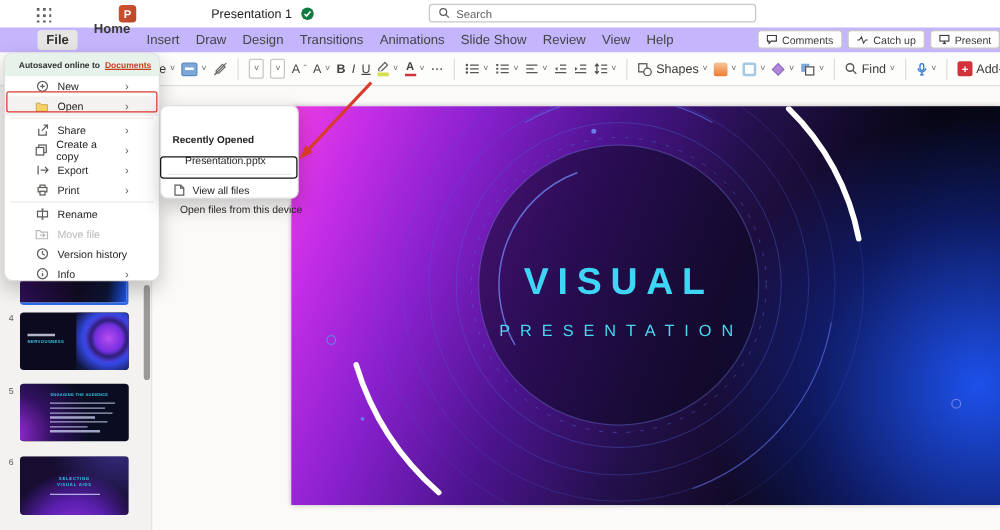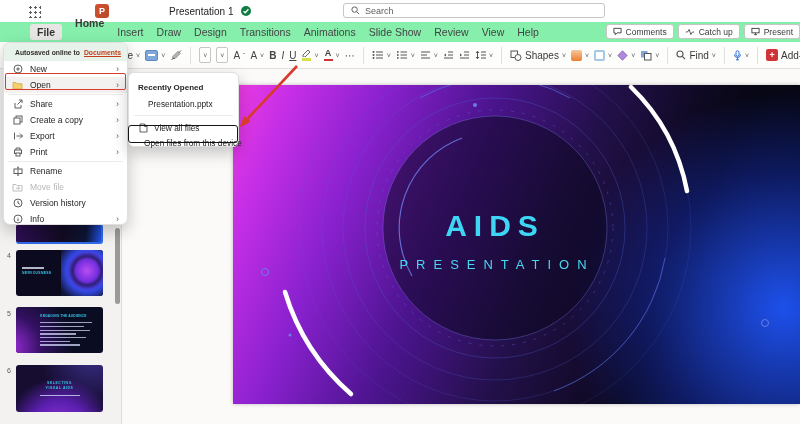--- a/index.html
+++ b/index.html
@@ -14,21 +14,21 @@
   .pptico{position:absolute;left:95px;top:4px;width:14px;height:14px;border-radius:3px;
     background:linear-gradient(135deg,#d35230,#b7472a);color:#fff;font-size:9px;font-weight:bold;
     display:flex;align-items:center;justify-content:center}
   .doc-title{position:absolute;left:169px;top:6px;font-size:10px;color:#252423}
   .savedico{position:absolute;left:240px;top:5px;width:12px;height:12px}
   .searchbox{position:absolute;left:343px;top:3px;width:262px;height:15px;border:1px solid #c8c6c4;
     border-radius:3px;background:#fff;display:flex;align-items:center;gap:5px;padding:0 7px}
   .searchbox span{font-size:9px;color:#605e5c}
 
   
-  .menubar{position:absolute;left:0;top:22px;width:800px;height:20px;background:#86efac;display:flex;align-items:center}
+  .menubar{position:absolute;left:0;top:22px;width:800px;height:20px;background:#c4b5fd;display:flex;align-items:center}
   .tabs{display:flex;align-items:center;gap:13px;margin-left:30px}
   .tab{font-size:10.5px;color:#444;cursor:pointer;white-space:nowrap}
   .tab.file{background:#e7e6e5;border-radius:3px;padding:2px 7px;font-weight:bold;color:#333}
   .tab.active{font-weight:bold;color:#3b3a39;border-bottom:2.5px solid #c43e1c;padding-bottom:16px}
   .tb-actions{position:absolute;right:0;top:24px;display:flex;gap:4px}
   .pillbtn{display:flex;align-items:center;gap:4px;border:1px solid #c8c6c4;border-radius:3px;height:15px;
     padding:0 6px;font-size:8.5px;color:#3b3a39;background:#fff;white-space:nowrap;cursor:pointer}
 
   
   .ribbon{position:absolute;left:0;top:42px;width:800px;height:27px;background:#fdfdfc;
@@ -67,30 +67,30 @@
     font-size:30px;font-weight:bold;letter-spacing:7px;white-space:nowrap}
   .slide-sub{position:absolute;left:264px;top:172px;transform:translateX(-50%);color:#49d8f0;
     font-size:13px;letter-spacing:8px;white-space:nowrap}
 
   
   .filemenu{position:absolute;left:3px;top:42px;width:125px;height:183px;background:#fff;border:1px solid #e1dfdd;
     border-radius:7px;box-shadow:0 6px 16px rgba(0,0,0,.22);z-index:10}
   .autosave{height:18px;background:#e7f2ea;border-radius:6px 6px 0 0;display:flex;align-items:center;
     gap:4px;padding:0 7px;font-size:6.8px;font-weight:bold;color:#323130;white-space:nowrap}
   .autosave a{color:#c43e1c;text-decoration:underline}
-  .mitem{display:flex;align-items:center;height:16px;padding:0 8px;gap:7px;font-size:8.5px;color:#252423;cursor:pointer}
+  .mitem{display:flex;align-items:center;height:16px;padding:0 24px;gap:7px;font-size:8.5px;color:#252423;cursor:pointer}
   .mitem .mico{width:11px;display:flex;justify-content:center}
   .mitem .marr{margin-left:auto;font-size:9px;color:#5f5e5d}
   .mitem.hov{background:#f3f2f1}
   .mitem.dis{color:#b9b7b5}
   .mitem.dis svg{opacity:.45}
   .mdiv{height:1px;background:#edebe9;margin:1px 4px}
 
-  .submenu{position:absolute;left:128px;top:72px;width:111px;height:75px;background:#fff;border:1px solid #e1dfdd;
-    border-radius:6px;box-shadow:0 6px 16px rgba(0,0,0,.22);z-index:10;padding-top:8px}
+  .submenu{position:absolute;left:128px;top:84px;width:111px;height:75px;background:#fff;border:1px solid #e1dfdd;
+    border-radius:6px;box-shadow:0 6px 16px rgba(0,0,0,.22);z-index:10;padding-top:20px}
   .subhead{font-size:8px;font-weight:bold;color:#252423;padding:2px 9px 4px}
   .subitem{display:flex;align-items:center;gap:6px;height:15px;padding:0 9px;font-size:8.3px;color:#252423;cursor:pointer;white-space:nowrap}
   .subitem.indent{padding-left:19px}
 
   
   .annot-open{position:absolute;left:5px;top:73px;width:121px;height:17px;border:1.6px solid #d83b2d;border-radius:2px;z-index:15;pointer-events:none}
   .annot-device{position:absolute;left:128px;top:125px;width:110px;height:17.5px;border:1.8px solid #141414;border-radius:3px;z-index:15;pointer-events:none}
   .annot-arrow{position:absolute;left:0;top:0;z-index:20;pointer-events:none}
 
   
@@ -378,21 +378,21 @@
       <path d="M179,191 A96,96 0 0 1 229,53" fill="none" stroke="#6b7ce8" stroke-opacity="0.85" stroke-width="1.2"></path>
       <path d="M187,13 A150,150 0 0 1 337,13" fill="none" stroke="#5b6ee0" stroke-opacity="0.7" stroke-width="1"></path>
       <path d="M432,173 A173,173 0 0 1 321,306" fill="none" stroke="#5b6ee0" stroke-opacity="0.6" stroke-width="1"></path>
       <path d="M398,2 A196,196 0 0 1 454,106" fill="none" stroke="#ffffff" stroke-width="4.5" stroke-linecap="round"></path>
       <path d="M52,207 A220,220 0 0 0 118,309" fill="none" stroke="#ffffff" stroke-width="4.5" stroke-linecap="round"></path>
       <circle cx="242" cy="20" r="2" fill="#6b7ce8"></circle>
       <circle cx="32" cy="187" r="3.5" fill="none" stroke="#6b7ce8" stroke-width="1"></circle>
       <circle cx="532" cy="238" r="3.5" fill="none" stroke="#6b7ce8" stroke-width="1"></circle>
       <circle cx="57" cy="250" r="1.5" fill="#6b7ce8"></circle>
     </svg>
-    <div class="slide-title">AIDS</div>
+    <div class="slide-title">VISUAL</div>
     <div class="slide-sub">PRESENTATION</div>
   </div>
 </div>
 
 <div class="filemenu">
   <div class="autosave">
     <svg width="11" height="11" viewBox="0 0 12 12">
       <circle cx="6" cy="6" r="5" fill="#107c41"></circle>
       <path d="M3.6 6.2l1.6 1.6 3.2-3.6" stroke="#fff" stroke-width="1.3" fill="none"></path>
     </svg>

